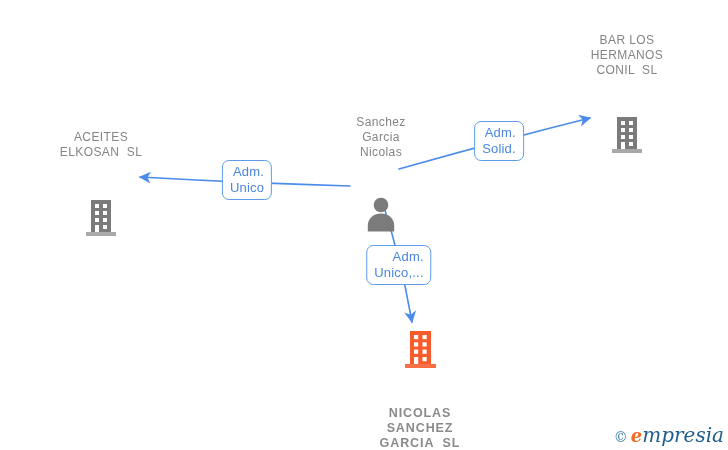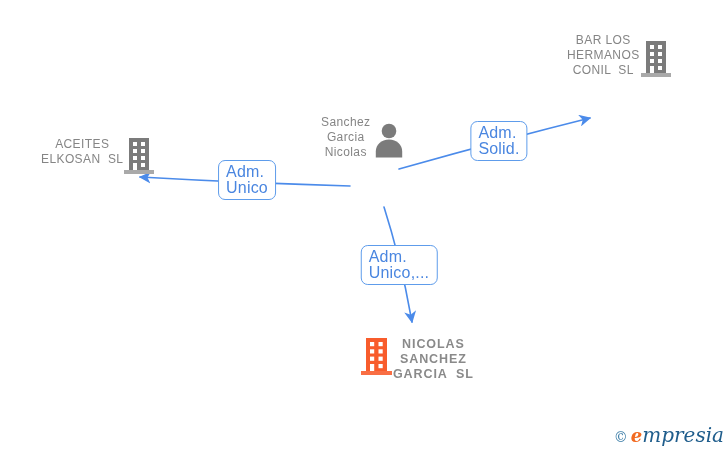--- a/index.html
+++ b/index.html
@@ -25,23 +25,24 @@
   .edges-layer path.edge {
     fill: none;
     stroke: #4b8bea;
     stroke-width: 1.6;
     stroke-linecap: round;
   }
   .node {
     position: absolute;
     width: 120px;
     display: flex;
-    flex-direction: row;
+    flex-direction: column;
     align-items: center;
     cursor: pointer;
+    gap: 32px;
   }
   .node-label {
     font-size: 12px;
     line-height: 15px;
     color: #858585;
     letter-spacing: 0.4px;
     text-align: center;
     white-space: pre-wrap;
   }
   .node-label.bold {
@@ -61,24 +62,24 @@
   .node-person .node-icon { margin-top: 5px; }
   .node-nicolas { left: 360px; top: 331px; }
   .node-nicolas .node-label { margin-top: 6px; }
   .badge {
     position: absolute;
     transform: translate(-50%, -50%);
     background: #ffffff;
     border: 1.5px solid #5e9ceb;
     border-radius: 7px;
     color: #4a86e0;
-    font-size: 16px;
+    font-size: 13px;
     line-height: 16px;
     padding: 3px 7px;
-    text-align: left;
+    text-align: right;
     white-space: pre-wrap;
     letter-spacing: 0.2px;
     cursor: pointer;
   }
   .badge-unico  { left: 247px; top: 180px; }
   .badge-solid  { left: 499px; top: 141px; }
   .badge-unico2 { left: 399px; top: 265px; }
   .watermark {
     position: absolute;
     right: 4px;

